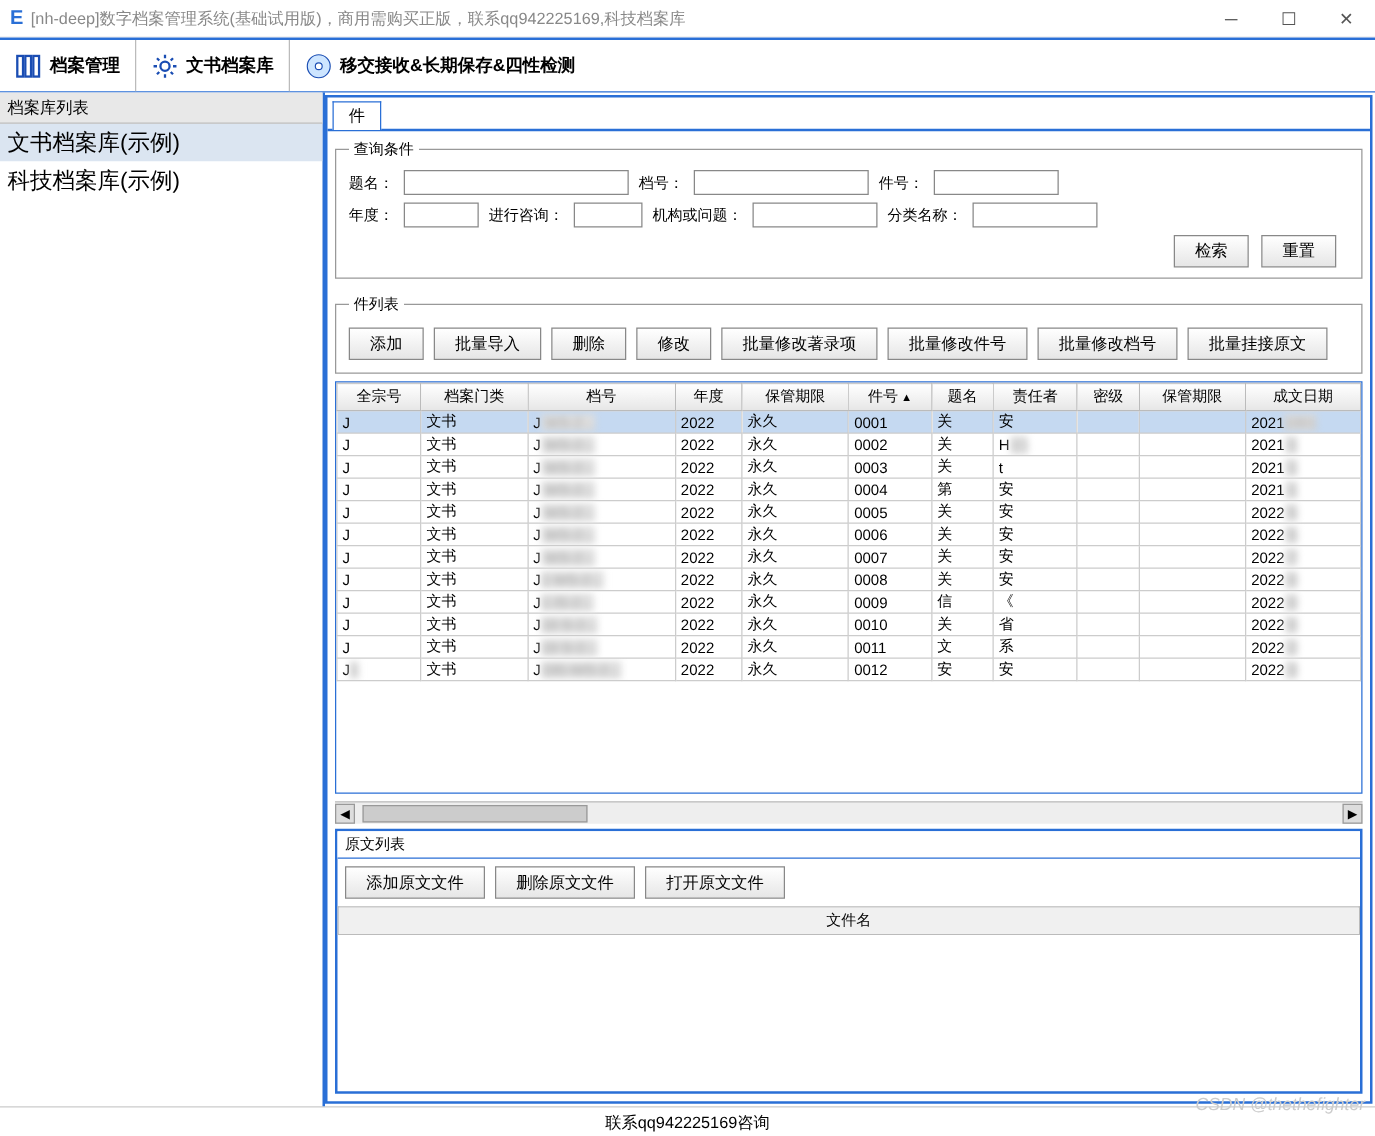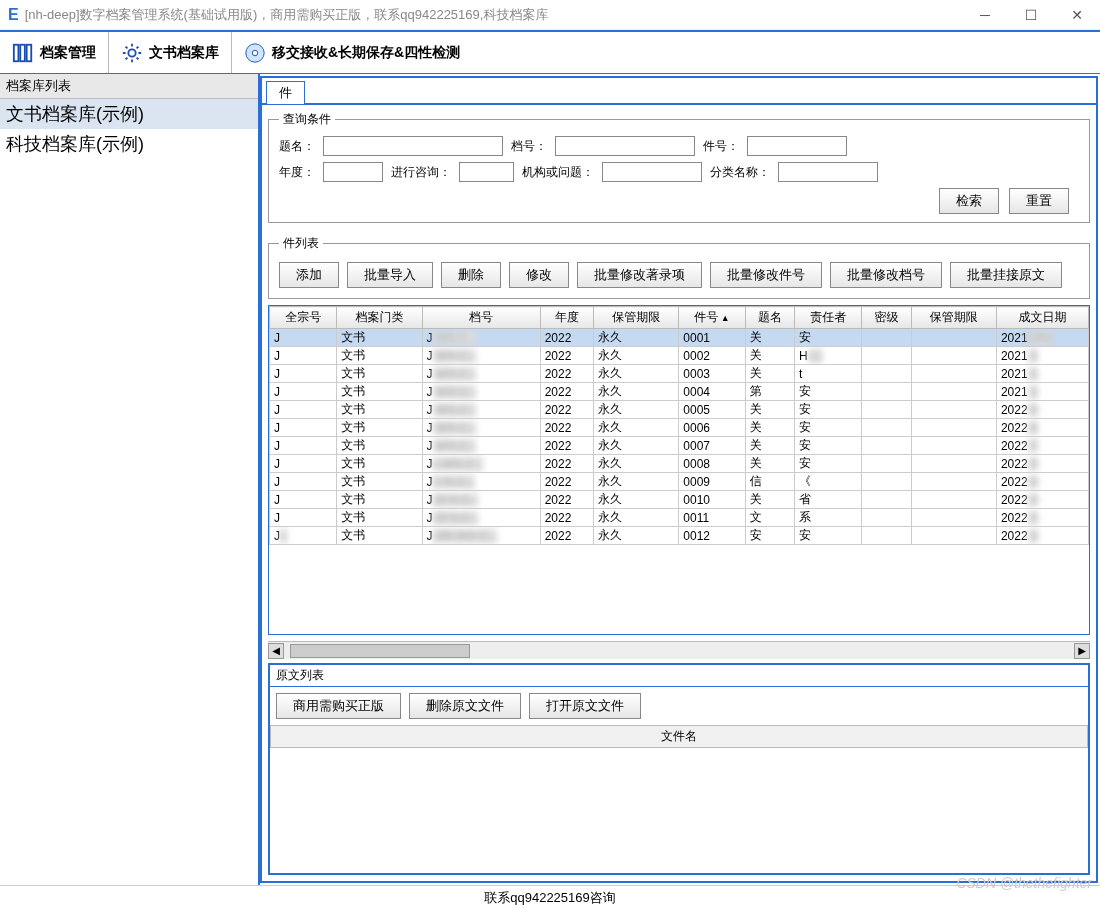--- a/index.html
+++ b/index.html
@@ -328,21 +328,21 @@
     <div class="hscroll">
       <div class="arrow">◀</div>
       <div class="thumb"></div>
       <div class="spacer"></div>
       <div class="arrow">▶</div>
     </div>
 
     <div class="original-panel">
       <div class="original-header">原文列表</div>
       <div class="original-toolbar">
-        <button class="btn">商用需购买正版</button>
+        <button class="btn">添加原文文件</button>
         <button class="btn">删除原文文件</button>
         <button class="btn">打开原文文件</button>
       </div>
       <table class="file-table">
         <thead>
             <tr>
               <th>文件名</th>
             </tr>
           </thead>
         <tbody></tbody>

